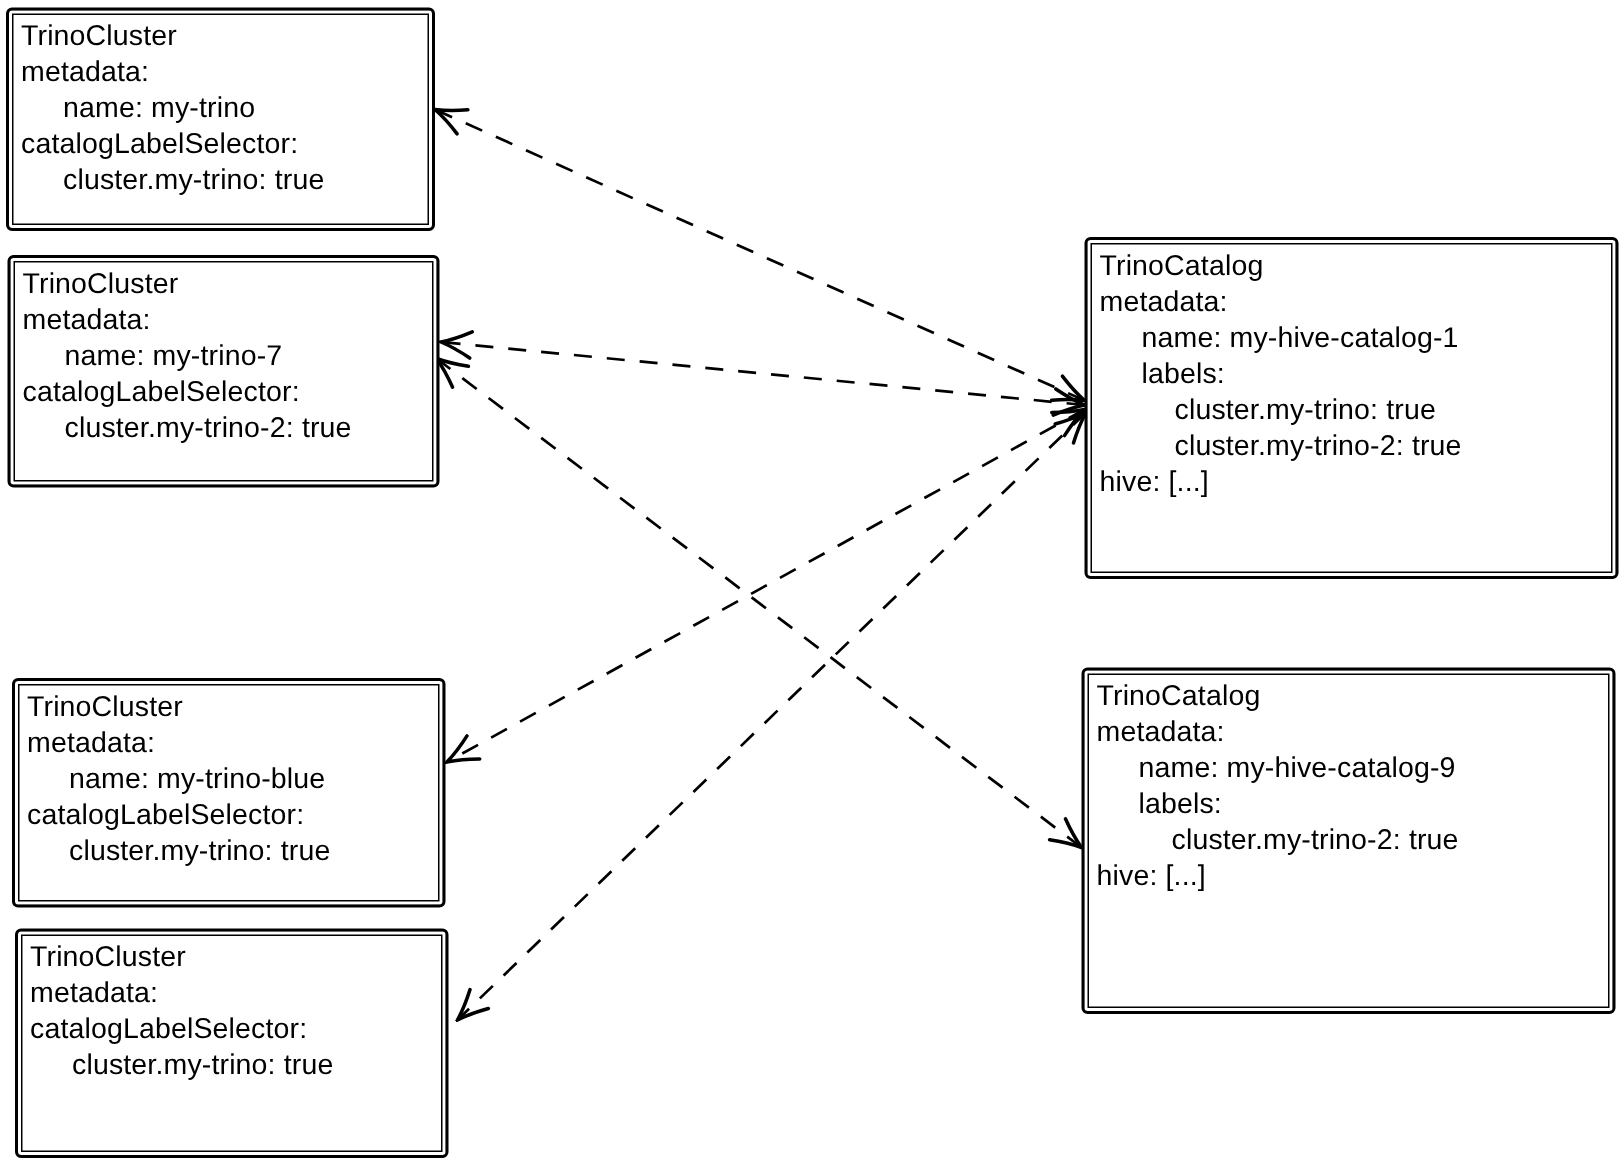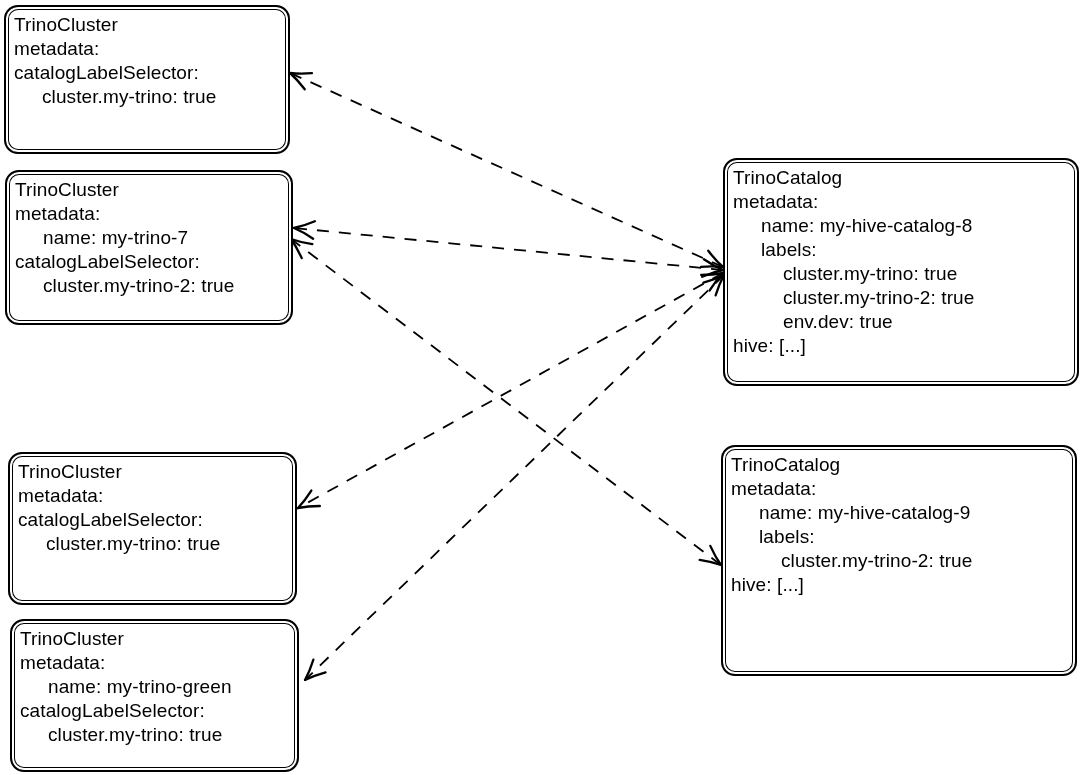--- a/index.html
+++ b/index.html
@@ -12,21 +12,21 @@
     position: relative;
     width: 1082px;
     height: 775px;
     background: #ffffff;
     overflow: hidden;
   }
   .box {
     position: absolute;
     background: #ffffff;
     border: 2px solid #000000;
-    border-radius: 14px;
+    border-radius: 4px;
     
     box-shadow: inset 0 0 0 2px #ffffff, inset 0 0 0 3px #000000;
     padding-top: 6px;
     z-index: 2;
   }
   .ln {
     font-size: 19px;
     line-height: 24px;
     padding: 0 8px;
     white-space: nowrap;
@@ -71,55 +71,55 @@
   <line x1="723" y1="267" x2="290" y2="73" class="edge" marker-start="url(#ah)" marker-end="url(#ah)"></line>
       <line x1="723" y1="270" x2="294" y2="228" class="edge" marker-start="url(#ah)" marker-end="url(#ah)"></line>
       <line x1="723" y1="273" x2="298" y2="508" class="edge" marker-start="url(#ah)" marker-end="url(#ah)"></line>
       <line x1="724" y1="275" x2="305" y2="680" class="edge" marker-start="url(#ah)" marker-end="url(#ah)"></line>
       <line x1="721" y1="565" x2="291" y2="239" class="edge" marker-start="url(#ah)" marker-end="url(#ah)"></line>
     </svg>
 
   <div id="box-cluster-1" class="box">
     <div class="ln">TrinoCluster</div>
     <div class="ln">metadata:</div>
+    <div class="ln i1">name: my-trino</div>
     <div class="ln">catalogLabelSelector:</div>
     <div class="ln i1">cluster.my-trino: true</div>
   </div>
 
   <div id="box-cluster-2" class="box">
     <div class="ln">TrinoCluster</div>
     <div class="ln">metadata:</div>
     <div class="ln i1">name: my-trino-7</div>
     <div class="ln">catalogLabelSelector:</div>
     <div class="ln i1">cluster.my-trino-2: true</div>
   </div>
 
   <div id="box-cluster-blue" class="box">
     <div class="ln">TrinoCluster</div>
     <div class="ln">metadata:</div>
+    <div class="ln i1">name: my-trino-blue</div>
     <div class="ln">catalogLabelSelector:</div>
     <div class="ln i1">cluster.my-trino: true</div>
   </div>
 
   <div id="box-cluster-green" class="box">
     <div class="ln">TrinoCluster</div>
     <div class="ln">metadata:</div>
-    <div class="ln i1">name: my-trino-green</div>
     <div class="ln">catalogLabelSelector:</div>
     <div class="ln i1">cluster.my-trino: true</div>
   </div>
 
   <div id="box-catalog-1" class="box">
     <div class="ln">TrinoCatalog</div>
     <div class="ln">metadata:</div>
-    <div class="ln i1">name: my-hive-catalog-8</div>
+    <div class="ln i1">name: my-hive-catalog-1</div>
     <div class="ln i1">labels:</div>
     <div class="ln i2">cluster.my-trino: true</div>
     <div class="ln i2">cluster.my-trino-2: true</div>
-    <div class="ln i2">env.dev: true</div>
     <div class="ln">hive: [...]</div>
   </div>
 
   <div id="box-catalog-2" class="box">
     <div class="ln">TrinoCatalog</div>
     <div class="ln">metadata:</div>
     <div class="ln i1">name: my-hive-catalog-9</div>
     <div class="ln i1">labels:</div>
     <div class="ln i2">cluster.my-trino-2: true</div>
     <div class="ln">hive: [...]</div>

